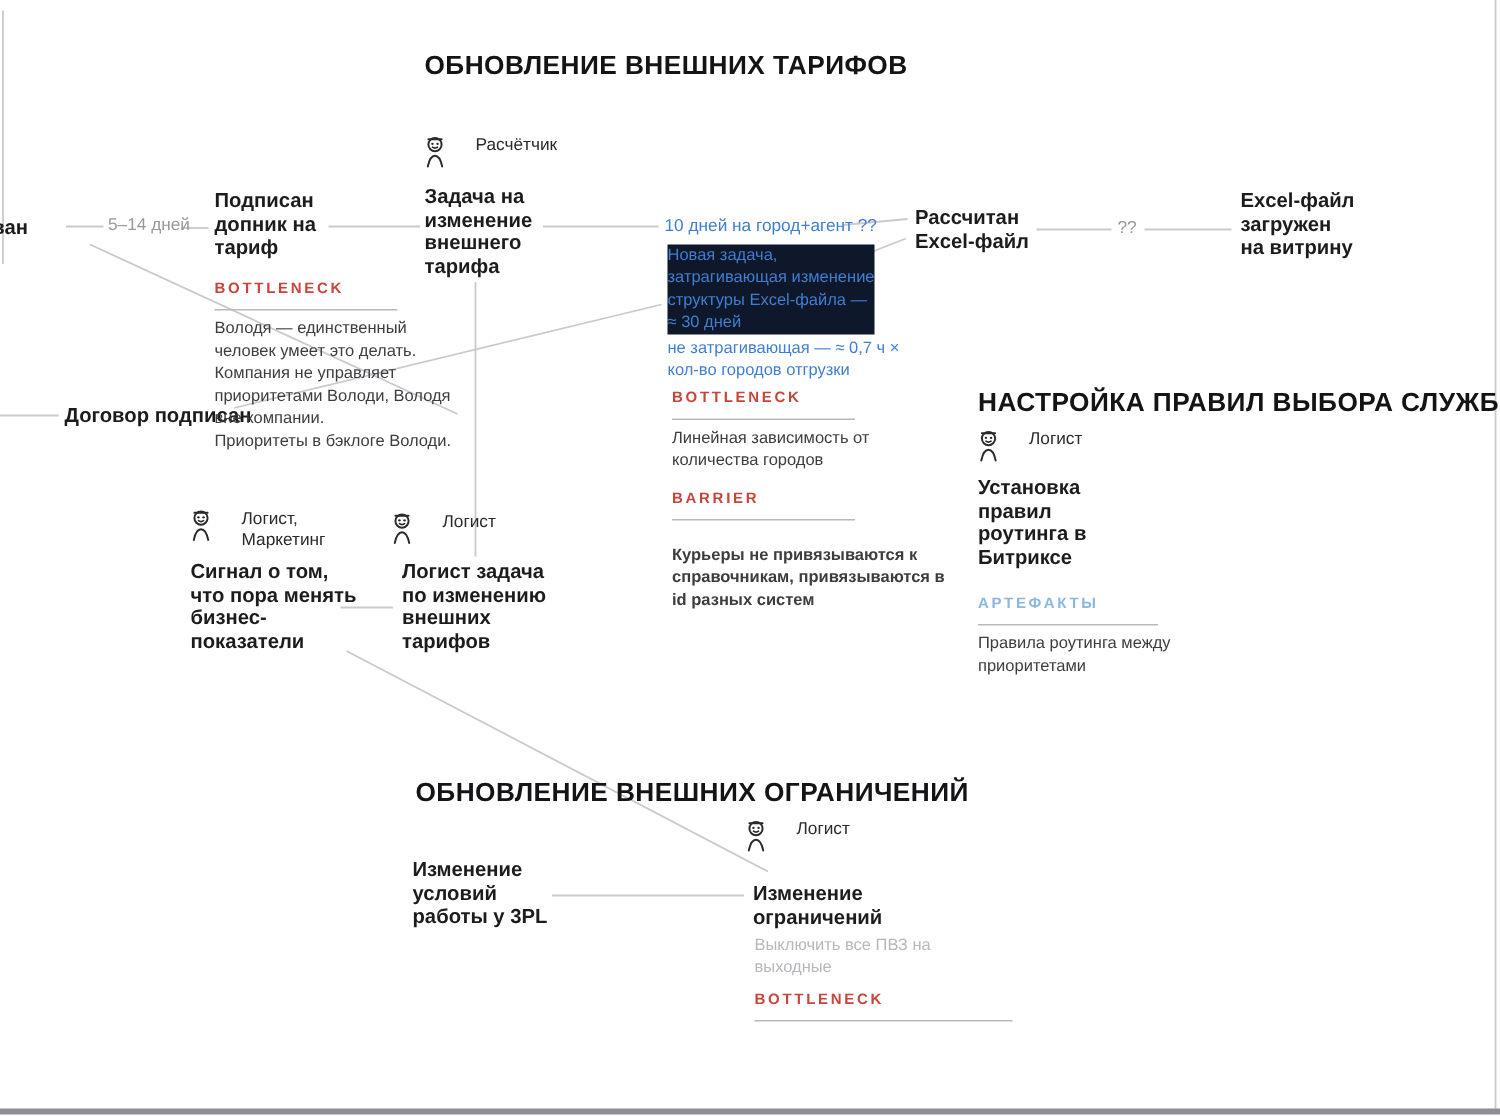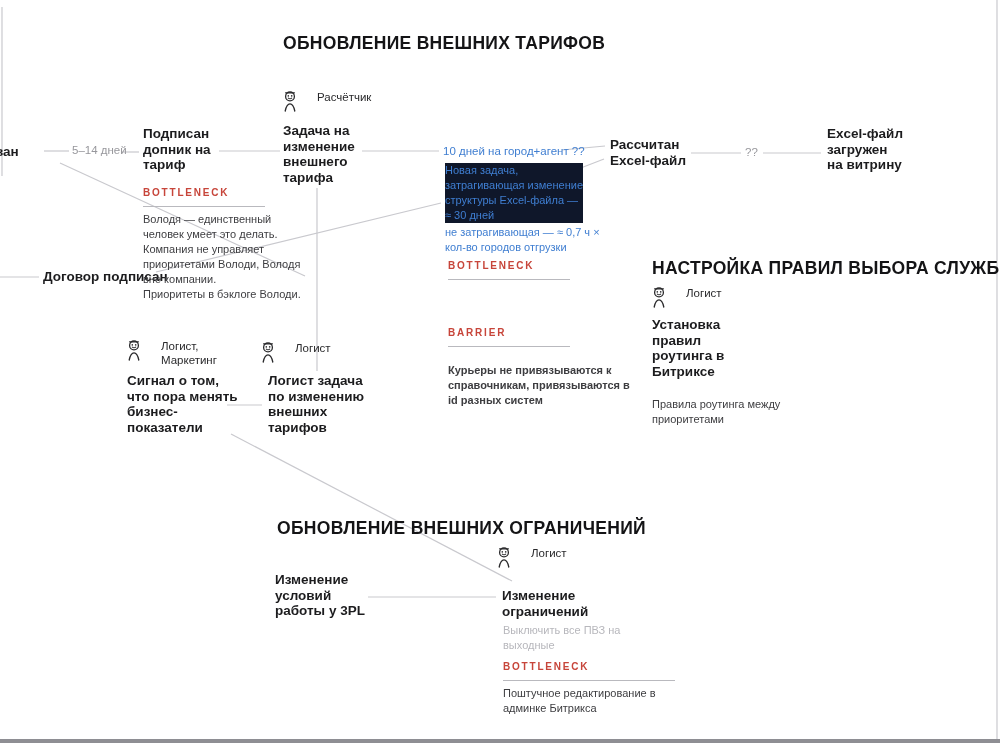--- a/index.html
+++ b/index.html
@@ -199,40 +199,43 @@
 затрагивающая изменение
 структуры Excel-файла —
 ≈ 30 дней</div>
 <div class="abs z note blue multi" style="left:445px;top:225px;background:#fff;">не затрагивающая — ≈ 0,7 ч ×
 кол-во городов отгрузки</div>
 
 <div class="abs z" style="left:448px;top:255px;">
   <div class="anno-head" style="width:122px;">
     <span class="anno-label">BOTTLENECK</span>
   </div>
+  <div class="note multi" style="margin-top:5px;">Линейная зависимость от
+количества городов</div>
 </div>
 
 <div class="abs z" style="left:448px;top:322px;">
   <div class="anno-head" style="width:122px;">
     <span class="anno-label">BARRIER</span>
   </div>
   <div class="note multi" style="margin-top:16px;font-weight:bold;">Курьеры не привязываются к
 справочникам, привязываются в
 id разных систем</div>
 </div>
 
 <div class="abs z" style="left:652px;top:392px;">
+  <div class="anno-head" style="width:120px;">
+    <span class="anno-label lightblue">АРТЕФАКТЫ</span>
+  </div>
   <div class="note multi" style="margin-top:5px;">Правила роутинга между
 приоритетами</div>
 </div>
 
 <div class="abs z note light multi" style="left:503px;top:623px;">Выключить все ПВЗ на
 выходные</div>
 
 <div class="abs z" style="left:503px;top:656px;">
   <div class="anno-head" style="width:172px;">
     <span class="anno-label">BOTTLENECK</span>
   </div>
-  <div class="note multi" style="margin-top:5px;">Поштучное редактирование в
-админке Битрикса</div>
 </div>
 
 <div class="abs bottom-bar"></div>
 
 </body></html>

